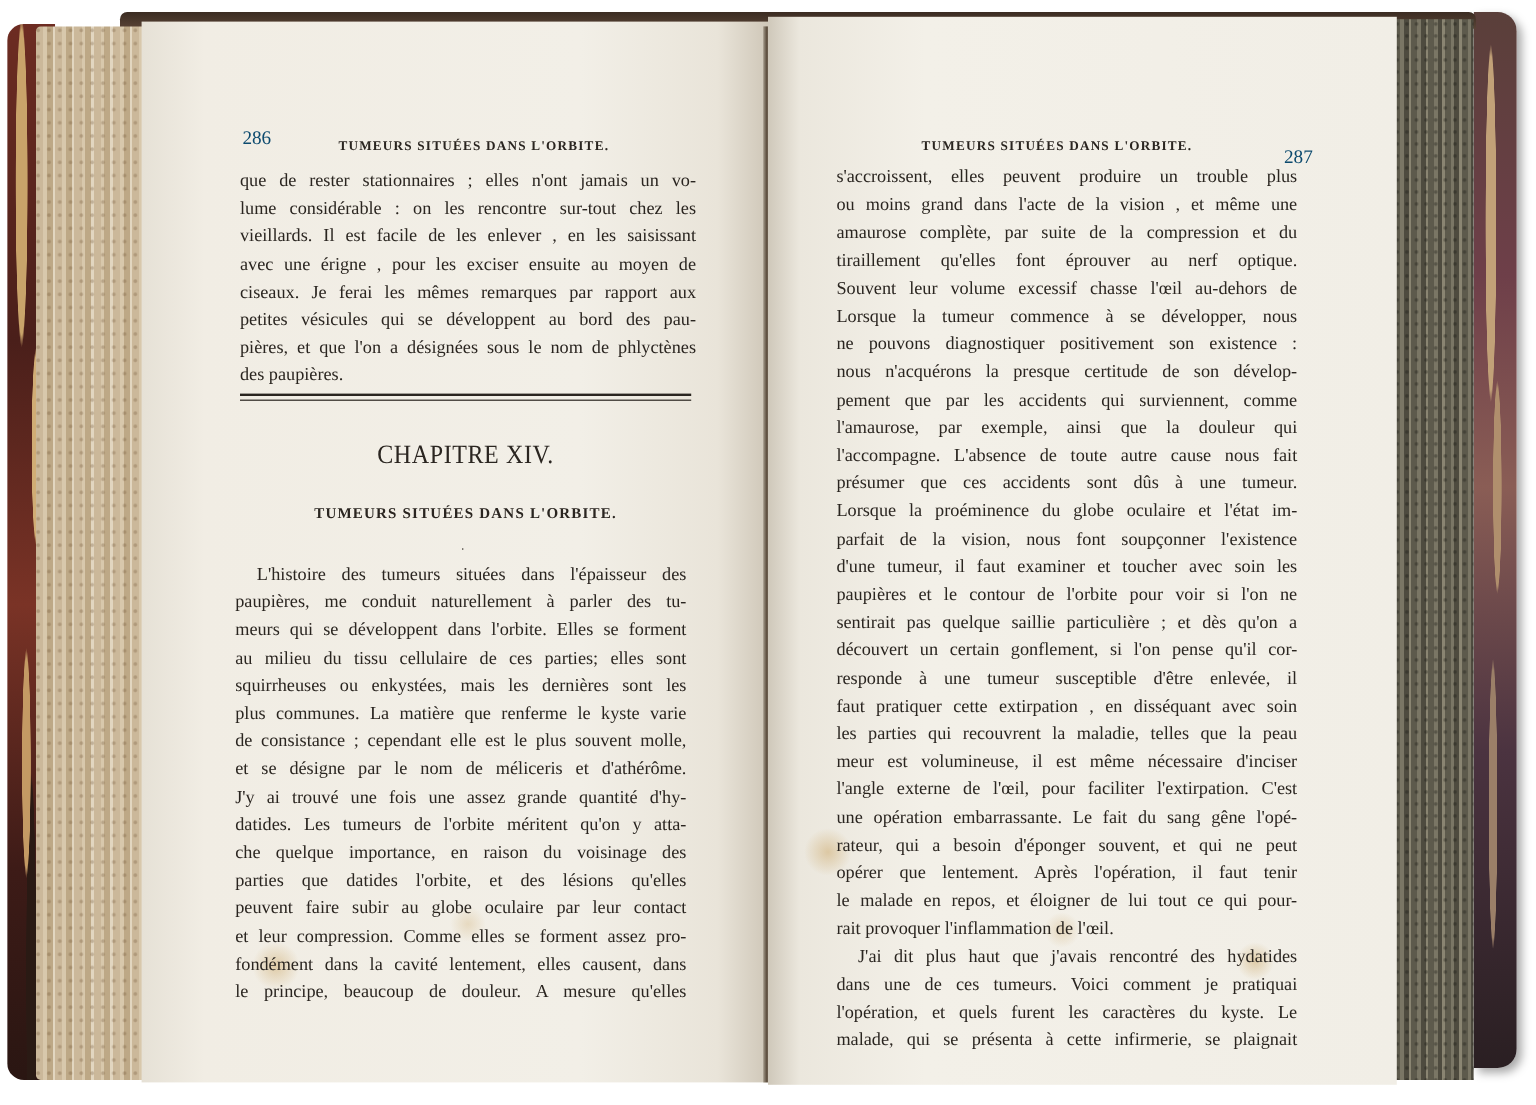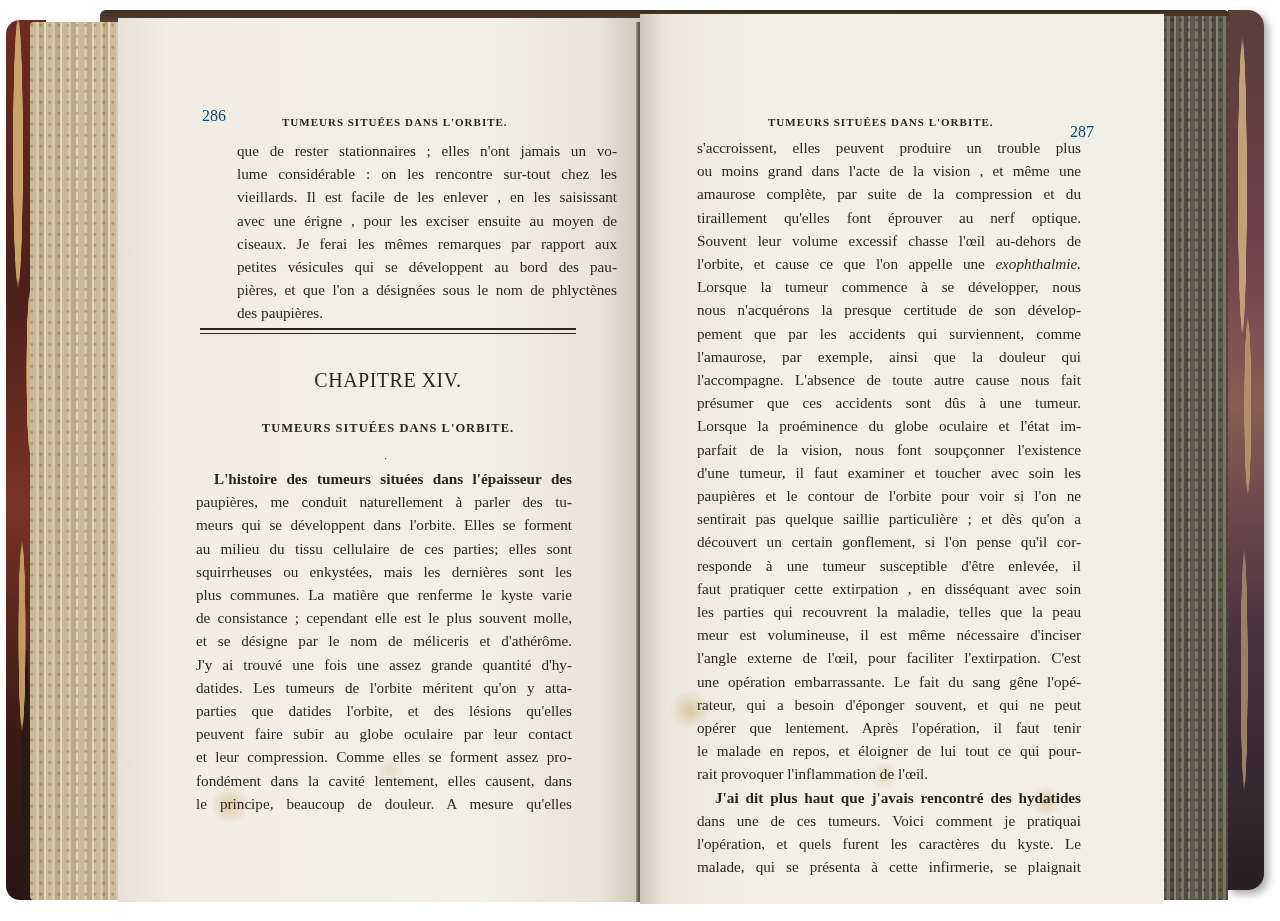--- a/index.html
+++ b/index.html
@@ -71,21 +71,21 @@
   }
   .stain { position: absolute; border-radius: 50%; background: radial-gradient(circle, rgba(200,160,90,0.45), rgba(200,160,90,0) 70%); }
 
   .text {
     position: absolute; color: #2a2520;
     font-size: 15.2px; line-height: 23.2px;
     text-align: justify; text-align-last: justify;
   }
   .text .line { display: block; white-space: nowrap; text-align-last: justify; }
   .text .line.last { text-align-last: left; }
-  .text .indent { padding-left: 18px; font-weight: bold; }
+  .text .indent { padding-left: 18px; }
 
   .running-head {
     position: absolute; font-size: 11px; letter-spacing: 1px;
     font-variant: small-caps; text-transform: uppercase; color: #2a2520; font-weight: bold;
   }
   .page-num { position: absolute; font-size: 16px; color: #0c4a6e; }
 
   .rule {
     position: absolute; left: 200px; top: 328px; width: 376px; height: 6px;
     border-top: 2px solid #2a2520; border-bottom: 1.5px solid #2a2520;
@@ -113,21 +113,21 @@
   <div class="edges-left"></div>
   <div class="edges-right"></div>
 
   <div class="page page-left"></div>
   <div class="stain" style="left:210px;top:785px;width:40px;height:40px;"></div>
   <div class="stain" style="left:375px;top:755px;width:30px;height:30px;opacity:0.6;"></div>
 
   <div class="page-num" style="left:202px;top:107px;">286</div>
   <div class="running-head" style="left:282px;top:116px;">TUMEURS SITUÉES DANS L'ORBITE.</div>
 
-  <div class="text" style="left:200px;top:139px;width:380px;margin-left:37px;">
+  <div class="text" style="left:200px;top:139px;width:380px;">
     <span class="line">que de rester stationnaires ; elles n'ont jamais un vo-</span>
     <span class="line">lume considérable : on les rencontre sur-tout chez les</span>
     <span class="line">vieillards. Il est facile de les enlever , en les saisissant</span>
     <span class="line">avec une érigne , pour les exciser ensuite au moyen de</span>
     <span class="line">ciseaux. Je ferai les mêmes remarques par rapport aux</span>
     <span class="line">petites vésicules qui se développent au bord des pau-</span>
     <span class="line">pières, et que l'on a désignées sous le nom de phlyctènes</span>
     <span class="line last">des paupières.</span>
   </div>
 
@@ -140,20 +140,21 @@
     <span class="line indent">L'histoire des tumeurs situées dans l'épaisseur des</span>
     <span class="line">paupières, me conduit naturellement à parler des tu-</span>
     <span class="line">meurs qui se développent dans l'orbite. Elles se forment</span>
     <span class="line">au milieu du tissu cellulaire de ces parties; elles sont</span>
     <span class="line">squirrheuses ou enkystées, mais les dernières sont les</span>
     <span class="line">plus communes. La matière que renferme le kyste varie</span>
     <span class="line">de consistance ; cependant elle est le plus souvent molle,</span>
     <span class="line">et se désigne par le nom de méliceris et d'athérôme.</span>
     <span class="line">J'y ai trouvé une fois une assez grande quantité d'hy-</span>
     <span class="line">datides. Les tumeurs de l'orbite méritent qu'on y atta-</span>
+    <span class="line">che quelque importance, en raison du voisinage des</span>
     <span class="line">parties que datides l'orbite, et des lésions qu'elles</span>
     <span class="line">peuvent faire subir au globe oculaire par leur contact</span>
     <span class="line">et leur compression. Comme elles se forment assez pro-</span>
     <span class="line">fondément dans la cavité lentement, elles causent, dans</span>
     <span class="line">le principe, beaucoup de douleur. A mesure qu'elles</span>
   </div>
 
   <div class="gutter"></div>
 
   <div class="page page-right" style="z-index:0;"></div>
@@ -163,22 +164,22 @@
 
   <div class="running-head" style="left:768px;top:116px;">TUMEURS SITUÉES DANS L'ORBITE.</div>
   <div class="page-num" style="left:1070px;top:109px;margin-top:14px;">287</div>
 
   <div class="text" style="left:697px;top:136px;width:384px;">
     <span class="line">s'accroissent, elles peuvent produire un trouble plus</span>
     <span class="line">ou moins grand dans l'acte de la vision , et même une</span>
     <span class="line">amaurose complète, par suite de la compression et du</span>
     <span class="line">tiraillement qu'elles font éprouver au nerf optique.</span>
     <span class="line">Souvent leur volume excessif chasse l'œil au-dehors de</span>
-    <span class="line"><span>l'orbite, et cause ce que l'on appelle une </span><em>exophthalmie.</em></span>
     <span class="line">Lorsque la tumeur commence à se développer, nous</span>
+    <span class="line">ne pouvons diagnostiquer positivement son existence :</span>
     <span class="line">nous n'acquérons la presque certitude de son dévelop-</span>
     <span class="line">pement que par les accidents qui surviennent, comme</span>
     <span class="line">l'amaurose, par exemple, ainsi que la douleur qui</span>
     <span class="line">l'accompagne. L'absence de toute autre cause nous fait</span>
     <span class="line">présumer que ces accidents sont dûs à une tumeur.</span>
     <span class="line">Lorsque la proéminence du globe oculaire et l'état im-</span>
     <span class="line">parfait de la vision, nous font soupçonner l'existence</span>
     <span class="line">d'une tumeur, il faut examiner et toucher avec soin les</span>
     <span class="line">paupières et le contour de l'orbite pour voir si l'on ne</span>
     <span class="line">sentirait pas quelque saillie particulière ; et dès qu'on a</span>

